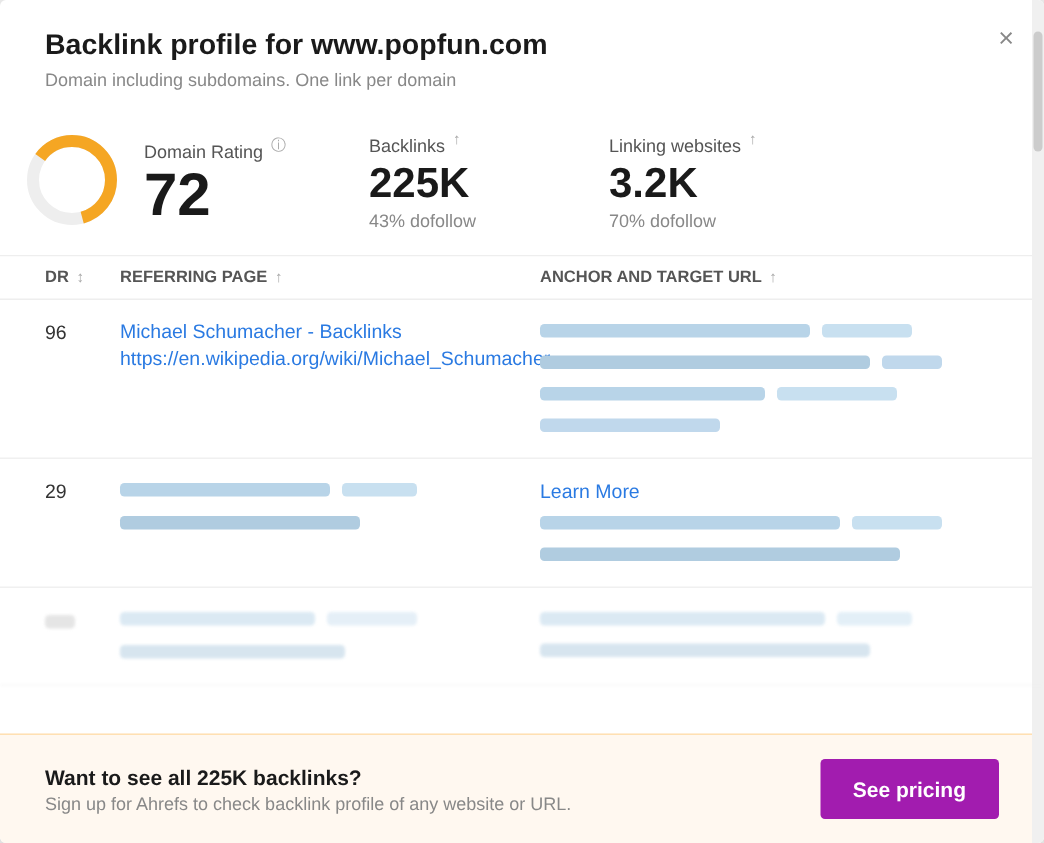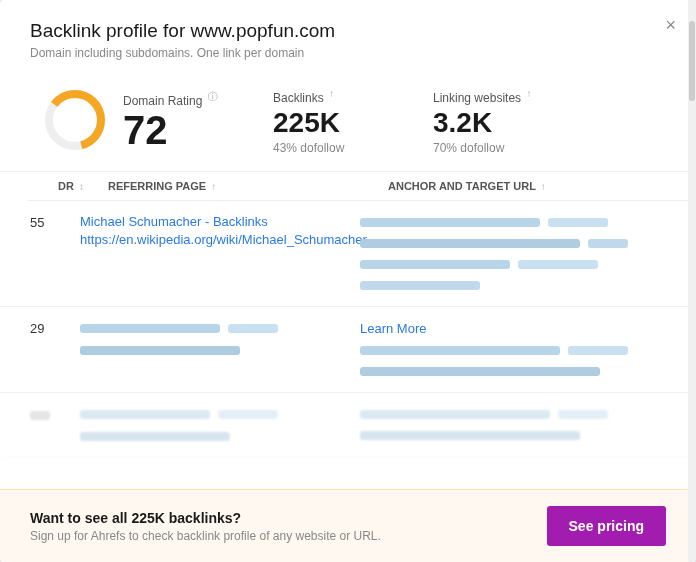--- a/index.html
+++ b/index.html
@@ -22,21 +22,21 @@
       overflow: hidden;
       position: relative;
     }
     .modal-header {
       padding: 20px 40px 10px 30px;
       border-bottom: none;
       position: relative;
     }
     .modal-title {
       font-size: 19px;
-      font-weight: 400;
+      font-weight: 700;
       color: #1a1a1a;
       margin-bottom: 4px;
     }
     .modal-subtitle {
       font-size: 12px;
       color: #888;
     }
     .close-btn {
       position: absolute;
       top: 16px;
@@ -44,21 +44,21 @@
       background: none;
       border: none;
       font-size: 18px;
       color: #888;
       cursor: pointer;
       line-height: 1;
     }
     .metrics-row {
       display: flex;
       align-items: flex-start;
-      padding: 18px 30px 16px 43px;
+      padding: 18px 30px 16px 16px;
       border-bottom: 1px solid #eee;
       gap: 0;
     }
     .domain-rating-section {
       display: flex;
       align-items: center;
       gap: 16px;
       min-width: 200px;
     }
     .donut-chart {
@@ -95,21 +95,20 @@
     }
     .metric-sub {
       font-size: 12px;
       color: #888;
     }
     .table-header {
       display: flex;
       padding: 8px 30px;
       border-bottom: 1px solid #eee;
       background: #fff;
-      margin-left: 28px;
     }
     .th-dr {
       width: 50px;
       font-size: 11px;
       font-weight: 700;
       color: #555;
       text-transform: uppercase;
     }
     .th-referring {
       width: 280px;
@@ -297,21 +296,21 @@
     </div>
     <div class="th-anchor">
       <span>Anchor and target URL</span>
       <span class="sort-arrow">↑</span>
     </div>
   </div>
 
   <div class="table-body">
 
     <div class="table-row">
-      <div class="cell-dr">55</div>
+      <div class="cell-dr">96</div>
       <div class="cell-referring">
         <a class="ref-link" href="#">Michael Schumacher - Backlinks</a>
         <a class="ref-link" href="#">https://en.wikipedia.org/wiki/Michael_Schumacher</a>
       </div>
       <div class="cell-anchor">
 
         <div style="margin-bottom:3px;">
           <span class="blur-block" style="width:180px; background:#b8d4e8;"></span>
           <span class="blur-block" style="width:60px; background:#c8e0f0; margin-left:4px;"></span>
         </div>

